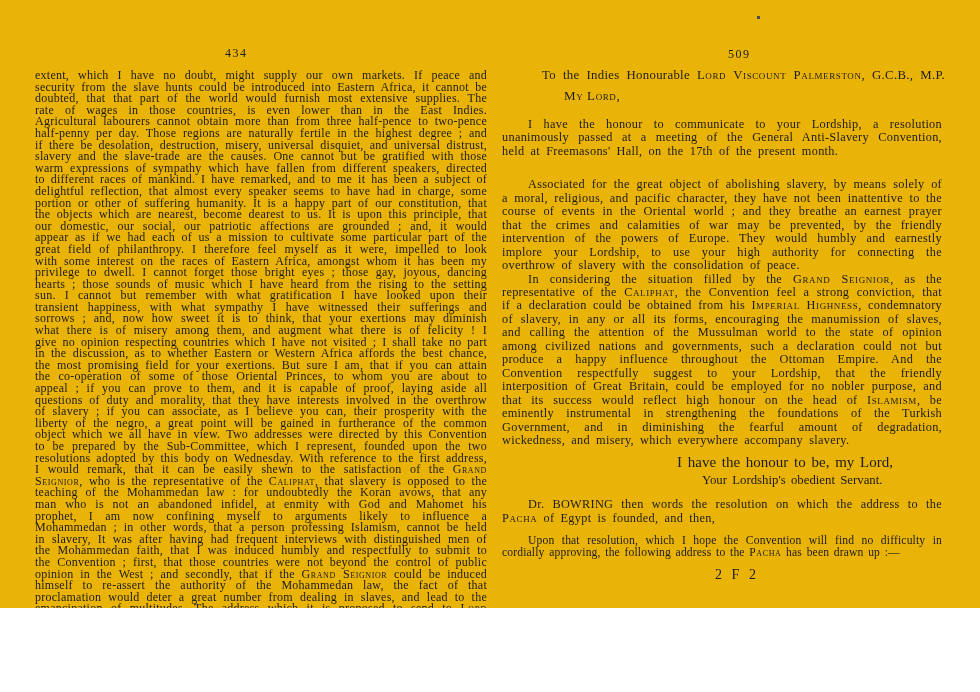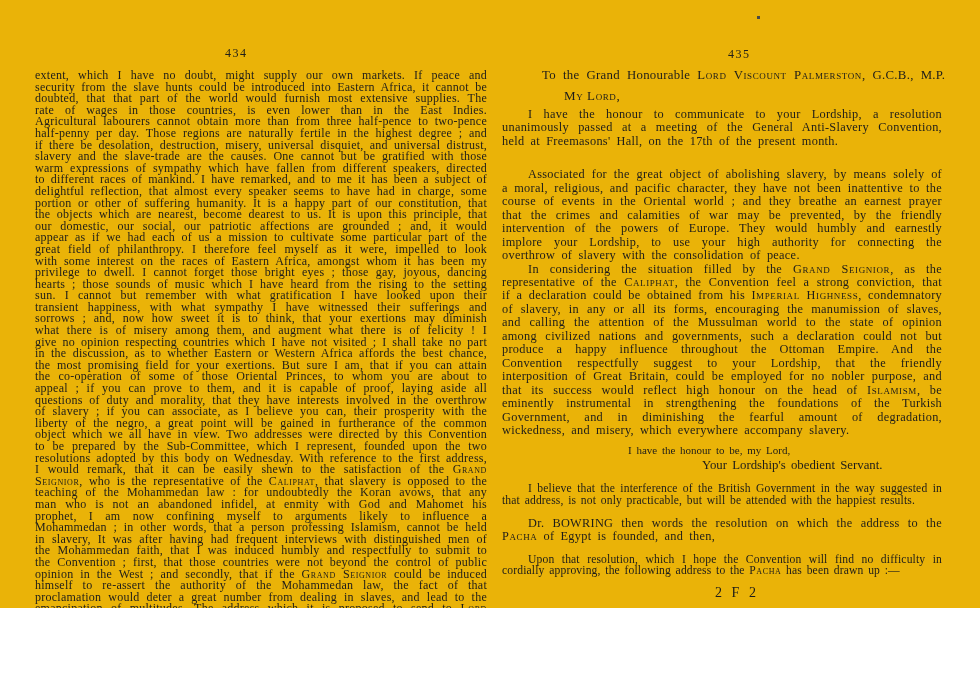--- a/index.html
+++ b/index.html
@@ -37,41 +37,42 @@
 
   .salutation {
     margin: 24px 0 0 0;
     padding-left: 40px;
     font-size: 12.8px;
     letter-spacing: 0.3px;
     word-spacing: 3.5px;
     white-space: nowrap;
   }
   .mylord {
-    margin: 5px 0 4px 0;
+    margin: 5px 0 14px 0;
     padding-left: 62px;
     font-size: 13px;
   }
   .para {
     margin: 0;
     font-size: 12.3px;
     line-height: 13.45px;
     text-align: justify;
     text-indent: 26px;
     letter-spacing: 0.3px;
     word-spacing: 2.8px;
   }
   .p1 { margin-top: 0; }
   .p2 { margin-top: 20px; }
   .p3 { }
   .closing1 {
     margin: 7px 0 0 0;
     padding-left: 126px;
-    font-size: 11px;
+    font-size: 15px;
     word-spacing: 2px;
+    text-align: center;
   }
   .closing2 {
     margin: 2px 0 0 0;
     padding-left: 200px;
     font-size: 12.8px;
     word-spacing: 2px;
   }
   .para.small {
     font-size: 11.6px;
     line-height: 11.7px;
@@ -108,37 +109,36 @@
   <div class="speck"></div>
 
   <div class="page page-left">
     <div class="pagenum pagenum-left">434</div>
     <div class="body-left">
       <p><span>extent, which I have no doubt, might supply our own markets.  If peace and security from the slave hunts could be introduced into Eastern Africa, it cannot be doubted, that that part of the world would furnish most extensive supplies.  The rate of wages in those countries, is even lower than in the East Indies.  Agricultural labourers cannot obtain more than from three half-pence to two-pence half-penny per day.  Those regions are naturally fertile in the highest degree ; and if there be desolation, destruction, misery, universal disquiet, and universal distrust, slavery and the slave-trade are the causes. One cannot but be gratified with those warm expressions of sympathy which have fallen from different speakers, directed to different races of mankind. I have remarked, and to me it has been a subject of delightful reflection, that almost every speaker seems to have had in charge, some portion or other of suffering humanity.  It is a happy part of our constitution, that the objects which are nearest, become dearest to us.  It is upon this principle, that our domestic, our social, our patriotic affections are grounded ; and, it would appear as if we had each of us a mission to cultivate some particular part of the great field of philanthropy.  I therefore feel myself as it were, impelled to look with some interest on the races of Eastern Africa, amongst whom it has been my privilege to dwell.  I cannot forget those bright eyes ; those gay, joyous, dancing hearts ; those sounds of music which I have heard from the rising to the setting sun.  I cannot but remember with what gratification I have looked upon their transient happiness, with what sympathy I have witnessed their sufferings and sorrows ; and, now how sweet it is to think, that your exertions may diminish what there is of misery among them, and augment what there is of felicity !  I give no opinion respecting countries which I have not visited ; I shall take no part in the discussion, as to whether Eastern or Western Africa affords the best chance, the most promising field for your exertions.  But sure I am, that if you can attain the co-operation of some of those Oriental Princes, to whom you are about to appeal ; if you can prove to them, and it is capable of proof, laying aside all questions of duty and morality, that they have interests involved in the overthrow of slavery ; if you can associate, as I believe you can, their prosperity with the liberty of the negro, a great point will be gained in furtherance of the common object which we all have in view.  Two addresses were directed by this Convention to be prepared by the Sub-Committee, which I represent, founded upon the two resolutions adopted by this body on Wednesday.  With reference to the first address, I would remark, that it can be easily shewn to the satisfaction of the </span><span class="sc">Grand Seignior</span><span>, who is the representative of the </span><span class="sc">Caliphat</span><span>, that slavery is opposed to the teaching of the Mohammedan law : for undoubtedly the Koran avows, that any man who is not an abandoned infidel, at enmity with God and Mahomet his prophet, I am now confining myself to arguments likely to influence a Mohammedan ; in other words, that a person professing Islamism, cannot be held in slavery, It was after having had frequent interviews with distinguished men of the Mohammedan faith, that I was induced humbly and respectfully to submit to the Convention ; first, that those countries were not beyond the control of public opinion in the West ; and secondly, that if the </span><span class="sc">Grand Seignior</span><span> could be induced himself to re-assert the authority of the Mohammedan law, the fact of that proclamation would deter a great number from dealing in slaves, and lead to the emancipation of multitudes.  The address which it is proposed to send to </span><span class="sc">Lord Palmerston</span><span>, is this :—</span></p>
     </div>
   </div>
 
   <div class="page page-right">
-    <div class="pagenum pagenum-right">435</div>
+    <div class="pagenum pagenum-right">509</div>
 
-    <p class="salutation"><span>To the Grand Honourable </span><span class="sc">Lord Viscount Palmerston</span><span>, G.C.B., M.P.</span></p>
+    <p class="salutation"><span>To the Indies Honourable </span><span class="sc">Lord Viscount Palmerston</span><span>, G.C.B., M.P.</span></p>
 
     <p class="mylord"><span class="sc">My Lord</span><span>,</span></p>
 
     <p class="para p1">I have the honour to communicate to your Lordship, a resolution unanimously passed at a meeting of the General Anti-Slavery Convention, held at Freemasons' Hall, on the 17th of the present month.</p>
 
     <p class="para p2">Associated for the great object of abolishing slavery, by means solely of a moral, religious, and pacific character, they have not been inattentive to the course of events in the Oriental world ; and they breathe an earnest prayer that the crimes and calamities of war may be prevented, by the friendly intervention of the powers of Europe.  They would humbly and earnestly implore your Lordship, to use your high authority for connecting the overthrow of slavery with the consolidation of peace.</p>
 
     <p class="para p3"><span>In considering the situation filled by the </span><span class="sc">Grand Seignior</span><span>, as the representative of the </span><span class="sc">Caliphat</span><span>, the Convention feel a strong conviction, that if a declaration could be obtained from his </span><span class="sc">Imperial Highness</span><span>, condemnatory of slavery, in any or all its forms, encouraging the manumission of slaves, and calling the attention of the Mussulman world to the state of opinion among civilized nations and governments, such a declaration could not but produce a happy influence throughout the Ottoman Empire.  And the Convention respectfully suggest to your Lordship, that the friendly interposition of Great Britain, could be employed for no nobler purpose, and that its success would reflect high honour on the head of </span><span class="sc">Islamism</span><span>, be eminently instrumental in strengthening the foundations of the Turkish Government, and in diminishing the fearful amount of degradation, wickedness, and misery, which everywhere accompany slavery.</span></p>
 
     <p class="closing1">I have the honour to be, my Lord,</p>
 
     <p class="closing2">Your Lordship's obedient Servant.</p>
 
-    <p class="para small p4">I believe that the interference of the British Government in the way suggested in that address, is not only practicable, but will be attended with the happiest results.</p>
 
     <p class="para p5"><span>Dr. BOWRING then words the resolution on which the address to the </span><span class="sc">Pacha</span><span> of Egypt is founded, and then,</span></p>
 
     <p class="para small p6"><span>Upon that resolution, which I hope the Convention will find no difficulty in cordially approving, the following address to the </span><span class="sc">Pacha</span><span> has been drawn up :—</span></p>
 
     <p class="signature">2 F 2</p>
   </div>
 
 </div>
 

